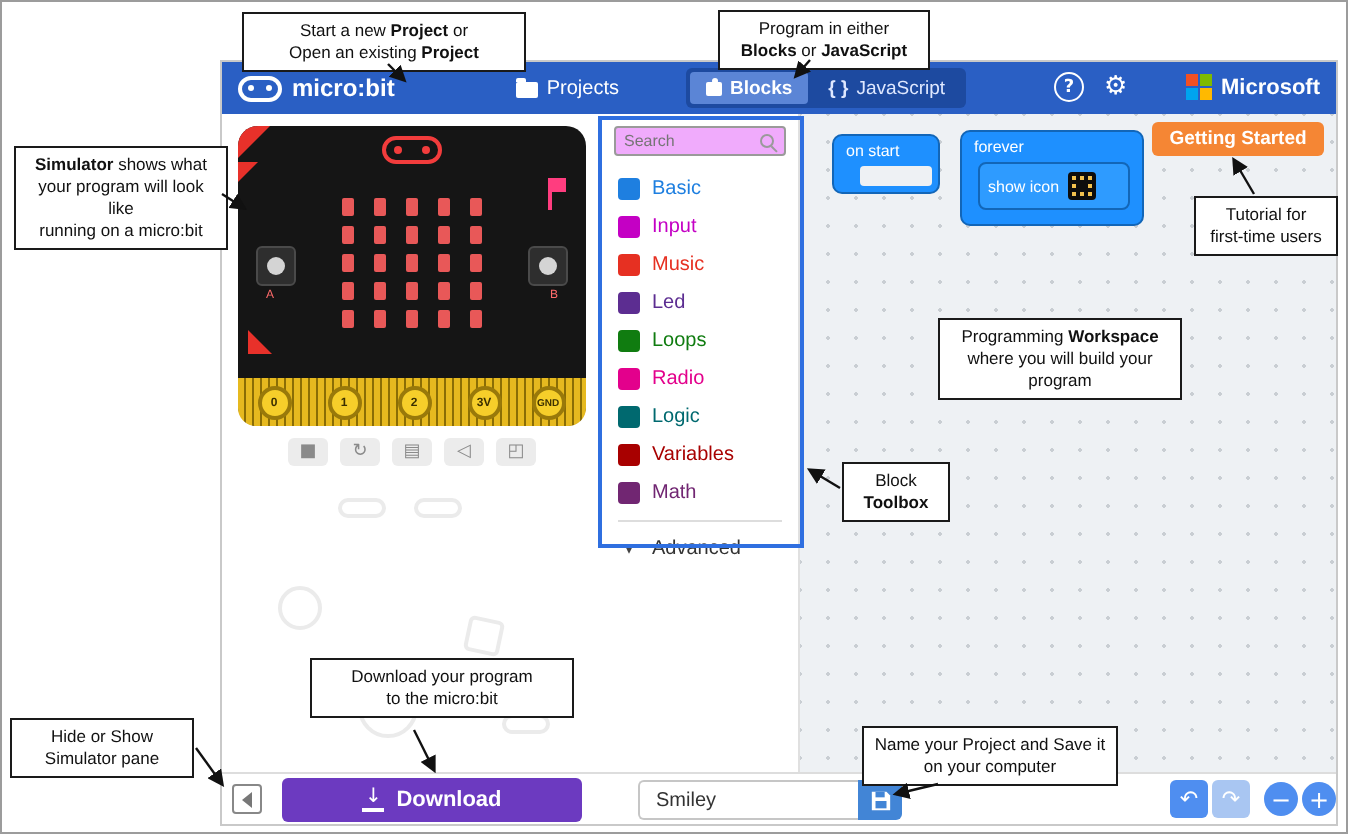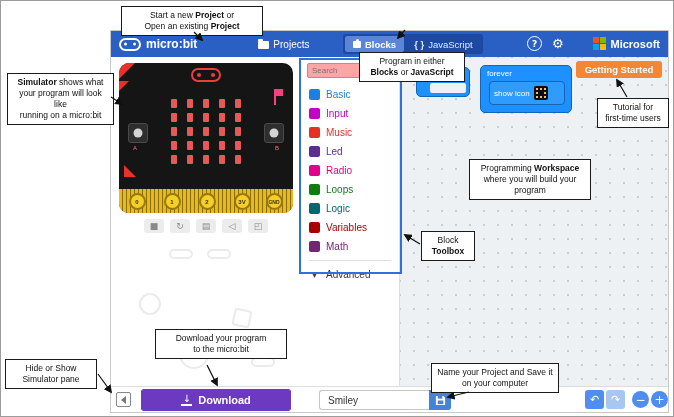--- a/index.html
+++ b/index.html
@@ -58,21 +58,21 @@
   .pad-gnd { font-size:5px; }
   .sim-controls { position:absolute; left:50%; transform:translateX(-50%); top:162px; display:flex; gap:6px; }
   .sim-ctl { width:20px; height:14px; background:#ececec; border-radius:3px; color:#8a8a8a; font-size:9px; display:flex; align-items:center; justify-content:center; cursor:pointer; }
   .doodle { position:absolute; border:2px solid #ebebeb; }
   .dd-pill { width:24px; height:10px; border-radius:5px; }
   .dd-circ { border-radius:50%; }
 
   
   .toolbox { left:300px; top:56px; width:99px; height:329px; background:#fff; border-right:1px solid #e0e0e0; z-index:1; }
   .highlight-box { left:298px; top:57px; width:103px; height:216px; border:2px solid #2f6fe0; pointer-events:none; z-index:6; }
-  .search-box { position:absolute; left:6px; top:6px; width:86px; height:15px; border:1px solid #9a9a9a; border-radius:2px; display:flex; align-items:center; background:#fca5a5; }
+  .search-box { position:absolute; left:6px; top:6px; width:86px; height:15px; border:1px solid #9a9a9a; border-radius:2px; display:flex; align-items:center; background:#f0abfc; }
   .search-input { border:none; outline:none; width:66px; font-size:8px; padding-left:4px; color:#333; background:transparent; font-family:inherit; }
   .search-icon { width:7px; height:7px; border:1.2px solid #9a9a9a; border-radius:50%; position:relative; margin-left:auto; margin-right:5px; }
   .search-icon::after { content:''; position:absolute; width:4px; height:1.2px; background:#9a9a9a; transform:rotate(45deg); left:4px; top:6px; }
   .cats { position:absolute; left:0; top:28px; width:100%; }
   .cat { display:flex; align-items:center; gap:6px; height:19px; padding-left:8px; cursor:pointer; }
   .cat-ic { width:11px; height:11px; border-radius:2px; flex:0 0 auto; }
   .cat-label { font-size:10px; }
   .cb0{background:#1e7fe0}.ct0{color:#1e7fe0}
   .cb1{background:#c400c4}.ct1{color:#c400c4}
   .cb2{background:#e63022}.ct2{color:#e63022}
@@ -107,21 +107,21 @@
   .name-input { position:absolute; left:208px; top:3px; width:110px; height:20px; border:1px solid #c6c6c6; border-right:none; border-radius:3px 0 0 3px; font-size:10px; padding:0 8px; color:#333; outline:none; font-family:inherit; }
   .save-btn { position:absolute; left:318px; top:3px; width:22px; height:20px; background:#4285d6; border-radius:0 3px 3px 0; display:flex; align-items:center; justify-content:center; cursor:pointer; }
   .tool-btn { position:absolute; top:3px; width:19px; height:19px; background:#4f8ef0; border-radius:3px; color:#fff; font-size:11px; display:flex; align-items:center; justify-content:center; cursor:pointer; }
   .undo { left:474px; } .redo { left:495px; background:#a9c6f2; }
   .zoom { border-radius:50%; width:17px; height:17px; font-size:12px; top:4px; }
   .zoom-out { left:521px; } .zoom-in { left:540px; }
 
   
   .anno { position:absolute; background:#fff; border:1px solid #1a1a1a; padding:3px 5px; font-size:8.5px; line-height:1.3; text-align:center; color:#111; z-index:10; }
   .an1 { left:120px; top:5px;  width:142px; }
-  .an2 { left:358px; top:4px;  width:106px;margin-top:47px; }
+  .an2 { left:358px; top:4px;  width:106px; }
   .an3 { left:6px;   top:72px; width:107px; }
   .an4 { left:596px; top:97px; width:72px;  }
   .an5 { left:468px; top:158px; width:122px; }
   .an6 { left:420px; top:230px; width:54px;  }
   .an7 { left:154px; top:328px; width:132px; }
   .an8 { left:430px; top:362px; width:128px; }
   .an9 { left:4px;   top:358px; width:92px;  }
   .arrows { position:absolute; left:0; top:0; z-index:11; pointer-events:none; }
 </style>
 </head>
@@ -249,26 +249,26 @@
         </div>
       <div class="cat">
           <span class="cat-ic cb2"></span>
           <span class="cat-label ct2">Music</span>
         </div>
       <div class="cat">
           <span class="cat-ic cb3"></span>
           <span class="cat-label ct3">Led</span>
         </div>
       <div class="cat">
+          <span class="cat-ic cb5"></span>
+          <span class="cat-label ct5">Loops</span>
+        </div>
+      <div class="cat">
           <span class="cat-ic cb4"></span>
           <span class="cat-label ct4">Radio</span>
-        </div>
-      <div class="cat">
-          <span class="cat-ic cb5"></span>
-          <span class="cat-label ct5">Loops</span>
         </div>
       <div class="cat">
           <span class="cat-ic cb6"></span>
           <span class="cat-label ct6">Logic</span>
         </div>
       <div class="cat">
           <span class="cat-ic cb7"></span>
           <span class="cat-label ct7">Variables</span>
         </div>
       <div class="cat">

